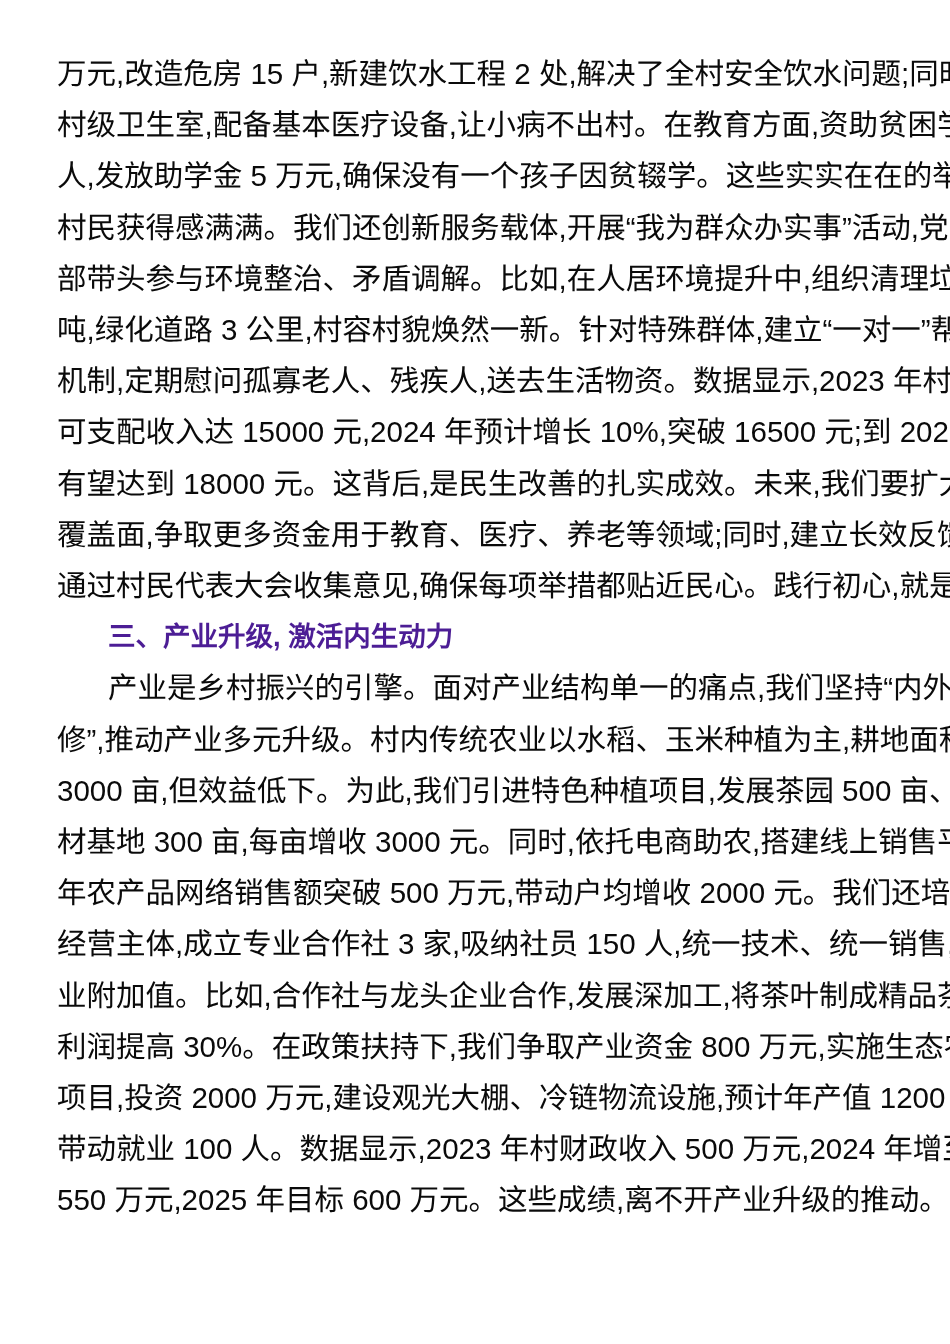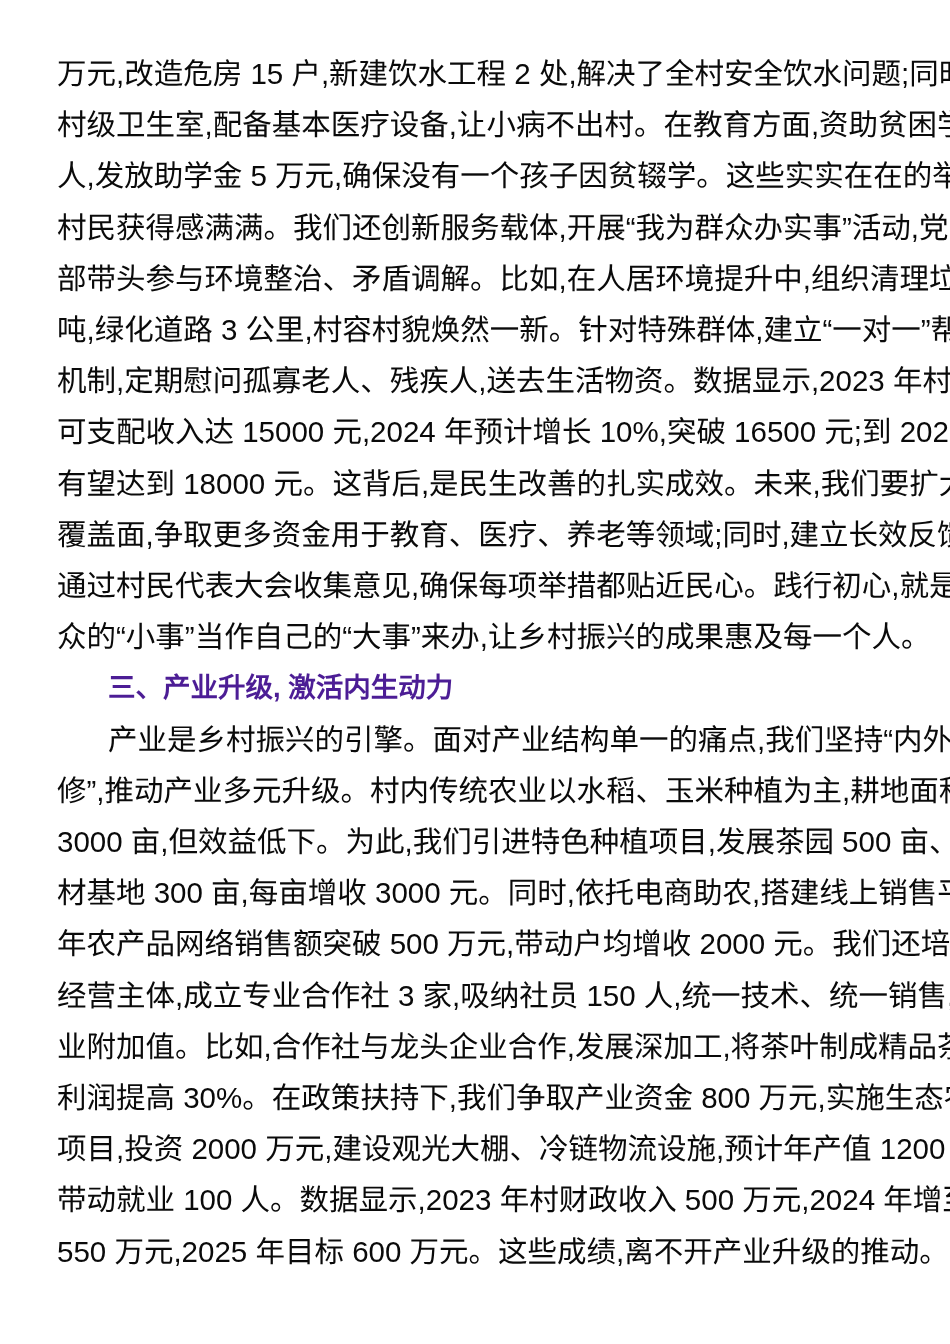--- a/index.html
+++ b/index.html
@@ -61,21 +61,20 @@
     <div class="doc-line justified">村级卫生室,配备基本医疗设备,让小病不出村。在教育方面,资助贫困学生 20</div>
     <div class="doc-line justified">人,发放助学金 5 万元,确保没有一个孩子因贫辍学。这些实实在在的举措,让</div>
     <div class="doc-line justified">村民获得感满满。我们还创新服务载体,开展“我为群众办实事”活动,党员干</div>
     <div class="doc-line justified">部带头参与环境整治、矛盾调解。比如,在人居环境提升中,组织清理垃圾 10</div>
     <div class="doc-line justified">吨,绿化道路 3 公里,村容村貌焕然一新。针对特殊群体,建立“一对一”帮扶</div>
     <div class="doc-line justified">机制,定期慰问孤寡老人、残疾人,送去生活物资。数据显示,2023 年村民人均</div>
     <div class="doc-line justified">可支配收入达 15000 元,2024 年预计增长 10%,突破 16500 元;到 2025 年,</div>
     <div class="doc-line justified">有望达到 18000 元。这背后,是民生改善的扎实成效。未来,我们要扩大服务</div>
     <div class="doc-line justified">覆盖面,争取更多资金用于教育、医疗、养老等领域;同时,建立长效反馈机制,</div>
     <div class="doc-line justified">通过村民代表大会收集意见,确保每项举措都贴近民心。践行初心,就是要把群</div>
-    <div class="doc-line">众的“小事”当作自己的“大事”来办,让乡村振兴的成果惠及每一个人。</div>
 
     <div class="doc-heading">三、产业升级, 激活内生动力</div>
 
     <div class="doc-line indent">产业是乡村振兴的引擎。面对产业结构单一的痛点,我们坚持“内外兼</div>
     <div class="doc-line justified">修”,推动产业多元升级。村内传统农业以水稻、玉米种植为主,耕地面积</div>
     <div class="doc-line justified">3000 亩,但效益低下。为此,我们引进特色种植项目,发展茶园 500 亩、中药</div>
     <div class="doc-line justified">材基地 300 亩,每亩增收 3000 元。同时,依托电商助农,搭建线上销售平台,今</div>
     <div class="doc-line justified">年农产品网络销售额突破 500 万元,带动户均增收 2000 元。我们还培育新型</div>
     <div class="doc-line justified">经营主体,成立专业合作社 3 家,吸纳社员 150 人,统一技术、统一销售,提升产</div>
     <div class="doc-line justified">业附加值。比如,合作社与龙头企业合作,发展深加工,将茶叶制成精品茶产品,</div>

